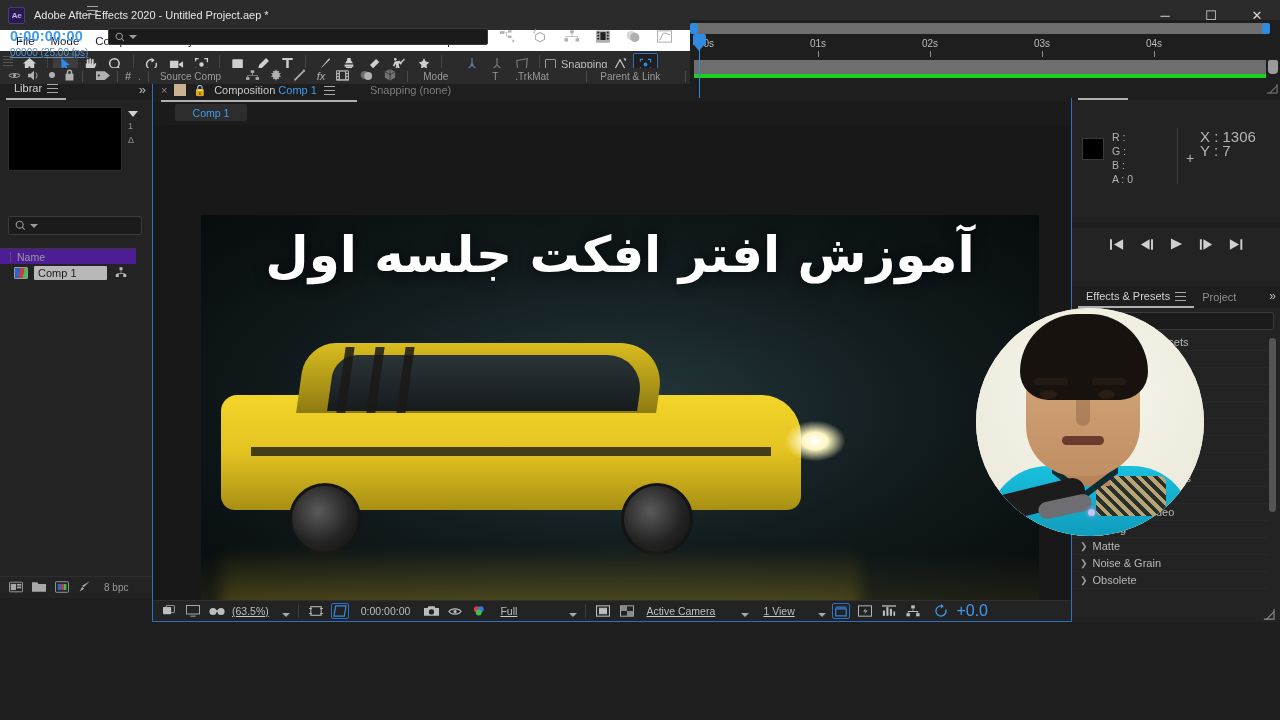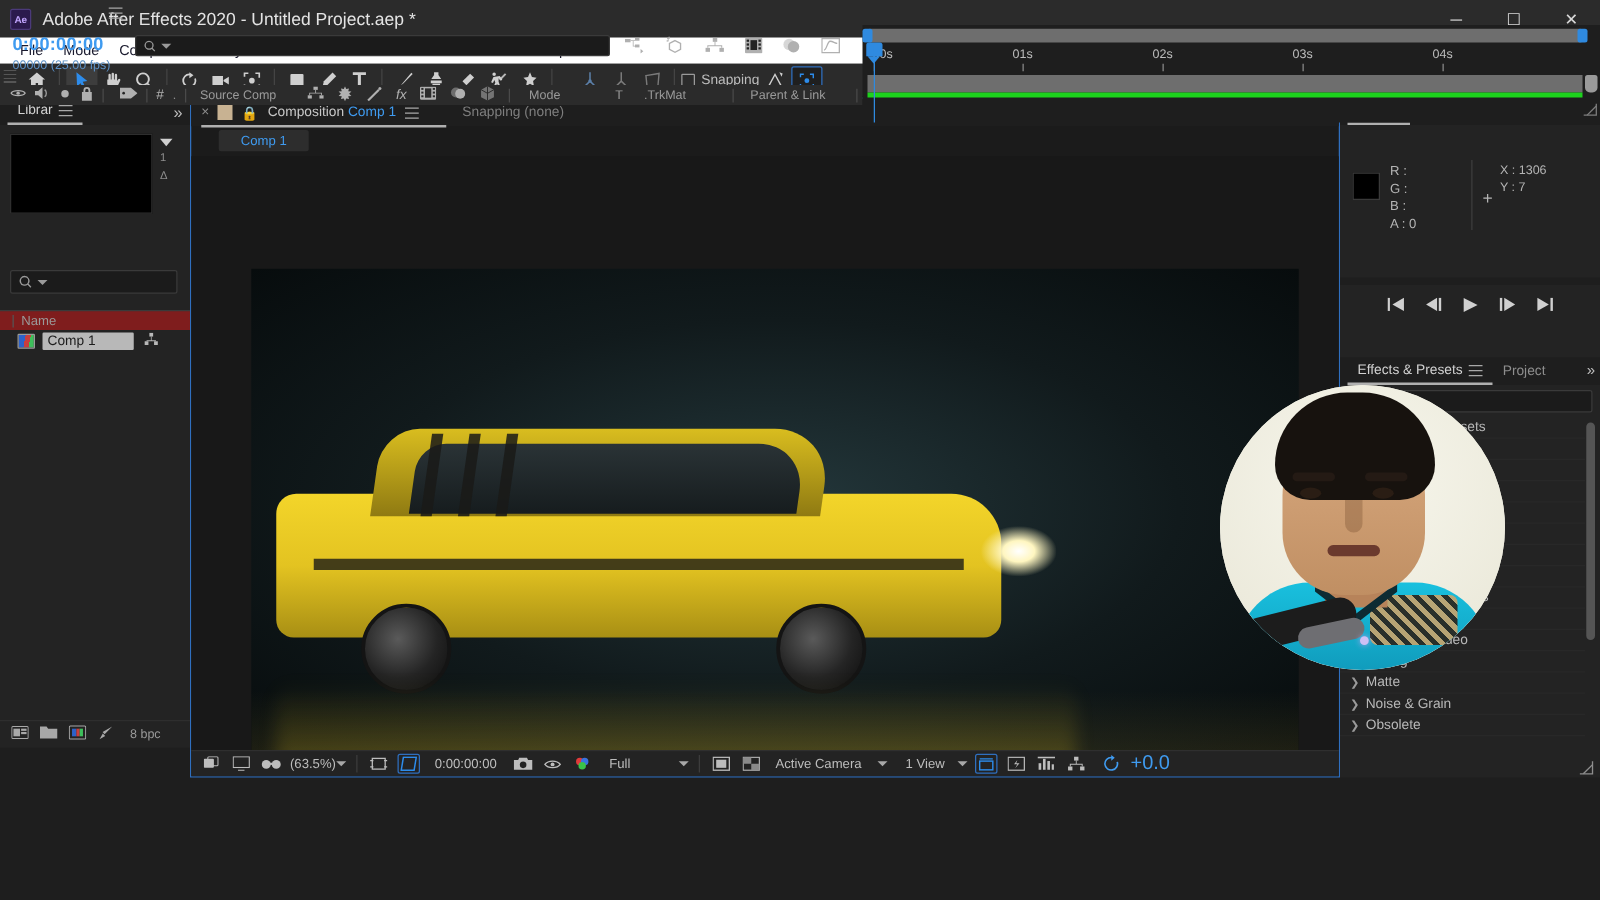--- a/index.html
+++ b/index.html
@@ -17,21 +17,21 @@
     position: absolute; left: 0; top: 0; width: 1280px; height: 30px;
     background: #2b2b2b; display: flex; align-items: center;
   }
   .ae-logo {
     width: 17px; height: 17px; margin-left: 8px; margin-right: 9px;
     background: #2b1a4d; border: 1px solid #4b3a7a; border-radius: 2px;
     color: #c3a6ff; font-size: 8px; font-weight: bold;
     display: flex; align-items: center; justify-content: center;
     letter-spacing: -0.3px;
   }
-  .title-text { font-size: 14px; color: #e4e4e4; }
+  .title-text { font-size: 11px; color: #e4e4e4; }
   .win-btns { margin-left: auto; display: flex; height: 30px; }
   .win-btn {
     width: 46px; height: 30px; display: flex; align-items: center;
     justify-content: center; color: #d8d8d8; font-size: 13px;
   }
 
   
   .menubar {
     position: absolute; left: 0; top: 30px; width: 1280px; height: 21px;
     background: #ffffff; display: flex; align-items: center; padding-left: 8px;
@@ -98,22 +98,22 @@
   .proj-meta { position: absolute; left: 128px; top: 30px; width: 20px;
     color: #8e8e8e; font-size: 9px; line-height: 14px; }
   .proj-meta .tri { width:0;height:0;border-left:5px solid transparent;
     border-right:5px solid transparent;border-top:6px solid #d0d0d0; margin:3px 0 2px 0;}
   .proj-search {
     position: absolute; left: 8px; top: 138px; width: 134px; height: 19px;
     background: #1b1b1b; border: 1px solid #3a3a3a; border-radius: 2px;
     display: flex; align-items: center; padding-left: 6px; gap: 4px;
   }
   .proj-colhead {
-    position: absolute; left: 0; top: 170px; width: 152px; height: 16px;
-    background: #7f1d1d; border-top: 1px solid #3a3a3a;
+    position: absolute; left: 0; top: 170px; width: 136px; height: 16px;
+    background: #4c1d95; border-top: 1px solid #3a3a3a;
     display: flex; align-items: center; font-size: 10.5px; color: #9a9a9a;
   }
   .proj-colhead .divider { width:1px;height:10px;background:#555;margin:0 6px 0 10px;}
   .proj-row {
     position: absolute; left: 0; top: 186px; width: 152px; height: 18px;
     display: flex; align-items: center; padding-left: 14px; gap: 6px;
     font-size: 11px; color: #1c1c1c;
   }
   .proj-row .nameplate {
     background: #b8b8b8; padding: 1px 30px 1px 4px; border-radius: 1px; color:#1c1c1c;
@@ -202,40 +202,40 @@
     position: absolute; left: 0; bottom: 0; width: 838px; height: 120px;
     background: linear-gradient(180deg, rgba(200,170,60,0) 0%, rgba(180,155,60,.20) 60%, rgba(120,105,45,.28) 100%);
   }
 
   .comp-toolbar {
     position: absolute; left: 0; bottom: 0; width: 918px; height: 21px;
     background: #232323; display: flex; align-items: center;
     gap: 6px; padding-left: 7px; border-top: 1px solid #2f2f2f;
   }
   .ct-val { font-size: 10.5px; color: #bdbdbd; }
-  .ct-drop { display: flex; align-items: center; gap: 0; }
+  .ct-drop { display: flex; align-items: flex-end; gap: 13px; text-decoration: underline; }
   .caret { width:0;height:0;border-left:4px solid transparent;
     border-right:4px solid transparent;border-top:4px solid #a8a8a8;}
   .ct-sep { width: 1px; height: 14px; background: #3c3c3c; margin: 0 2px; }
   .ct-btn { width: 18px; height: 16px; display: flex; align-items: center;
     justify-content: center; color: #bdbdbd; }
   .ct-btn.on { border: 1px solid #2f6fbf; border-radius: 2px; }
   .ct-blue { color: #3f9bf0; font-size: 16px; }
   .tc-box { font-size: 10.5px; color: #bdbdbd; padding: 0 6px; }
 
   
   #info-panel { left: 1072px; top: 78px; width: 208px; height: 144px; }
   .info-grid { position: relative; height: 100%; }
   .info-swatch { position: absolute; left: 10px; top: 38px; width: 22px; height: 22px;
     background: #000; border: 1px solid #3a3a3a; }
   .info-ch { position: absolute; left: 40px; top: 30px; font-size: 10.5px;
     color: #b4b4b4; line-height: 14px; }
   .info-vline { position: absolute; left: 105px; top: 28px; width: 1px; height: 56px; background: #3e3e3e; }
   .info-plus { position: absolute; left: 114px; top: 50px; color: #b4b4b4; font-size: 14px; }
-  .info-xy { position: absolute; left: 128px; top: 30px; font-size: 10px;
+  .info-xy { position: absolute; left: 128px; top: 30px; font-size: 15px;
     color: #b4b4b4; line-height: 14px; }
   .info-rule { position: absolute; left: 8px; bottom: 10px; width: 192px; height: 1px; background: #333; }
 
   #preview-panel { left: 1072px; top: 228px; width: 208px; height: 58px; }
   .preview-ctrls { display: flex; align-items: center; justify-content: center;
     gap: 16px; height: 34px; color: #d0d0d0; }
 
   #fx-panel { left: 1072px; top: 286px; width: 208px; height: 336px; }
   .fx-search { position: absolute; left: 6px; top: 26px; width: 196px; height: 18px;
     background: #1b1b1b; border: 1px solid #3a3a3a; border-radius: 2px;
@@ -252,21 +252,21 @@
     color: #8e8e8e; }
   .rtabs-more { position: absolute; right: 4px; top: 3px; color: #bdbdbd; font-size: 12px; }
 
   
   #timeline-panel { left: 0; top: 622px; width: 1280px; height: 98px; background: #232323; }
   .tl-tabrow { height: 20px; background: #1e1e1e; display: flex; align-items: center;
     gap: 7px; padding-left: 9px; font-size: 11px; }
   .tl-head { position: absolute; left: 0; top: 20px; width: 690px; height: 48px; }
   .tl-tc { position: absolute; left: 10px; top: 8px; color: #3f9bf0;
     font-size: 14.5px; font-weight: bold; letter-spacing: .2px; }
-  .tl-frames { position: absolute; left: 10px; top: 27px; color: #5a8fc4; font-size: 10px; }
+  .tl-frames { position: absolute; left: 10px; top: 27px; color: #5a8fc4; font-size: 10px; text-decoration: underline; }
   .tl-search { position: absolute; left: 108px; top: 8px; width: 380px; height: 17px;
     background: #1b1b1b; border: 1px solid #3a3a3a; border-radius: 2px;
     display: flex; align-items: center; padding-left: 6px; gap: 4px; }
   .tl-icons { position: absolute; left: 500px; top: 9px; display: flex;
     align-items: center; gap: 16px; color: #b0b0b0; }
   .tl-colhead { position: absolute; left: 0; top: 68px; width: 690px; height: 16px;
     background: #2b2b2b; display: flex; align-items: center; gap: 7px;
     padding-left: 8px; font-size: 10px; color: #9a9a9a; }
   .vdiv { width: 1px; height: 11px; background: #4a4a4a; }
   .tl-right { position: absolute; left: 690px; top: 20px; width: 590px; height: 78px;
@@ -596,20 +596,21 @@
           <i></i>
         </span>
       <span class="footage-lbl">Snapping  (none)</span>
     </div>
     <div class="comp-underline"></div>
     <div class="comp-subtab">Comp 1</div>
 
     <div class="comp-stage">
       <div class="canvas-img">
         <div class="floor-glow"></div>
+        <div class="persian-title">آموزش افتر افکت جلسه اول</div>
 
         <div class="taxi">
           <div class="taxi-body"></div>
           <div class="taxi-roof"></div>
           <div class="taxi-glass"></div>
           <div class="stripe" style="left:120px;top:12px;width:9px;height:66px;transform:skewX(-8deg)"></div>
           <div class="stripe" style="left:150px;top:12px;width:9px;height:66px;transform:skewX(-8deg)"></div>
           <div class="stripe" style="left:180px;top:12px;width:9px;height:66px;transform:skewX(-8deg)"></div>
           <div class="taxi-shadow-strip"></div>
           <div class="wheel" style="left:68px"></div>

